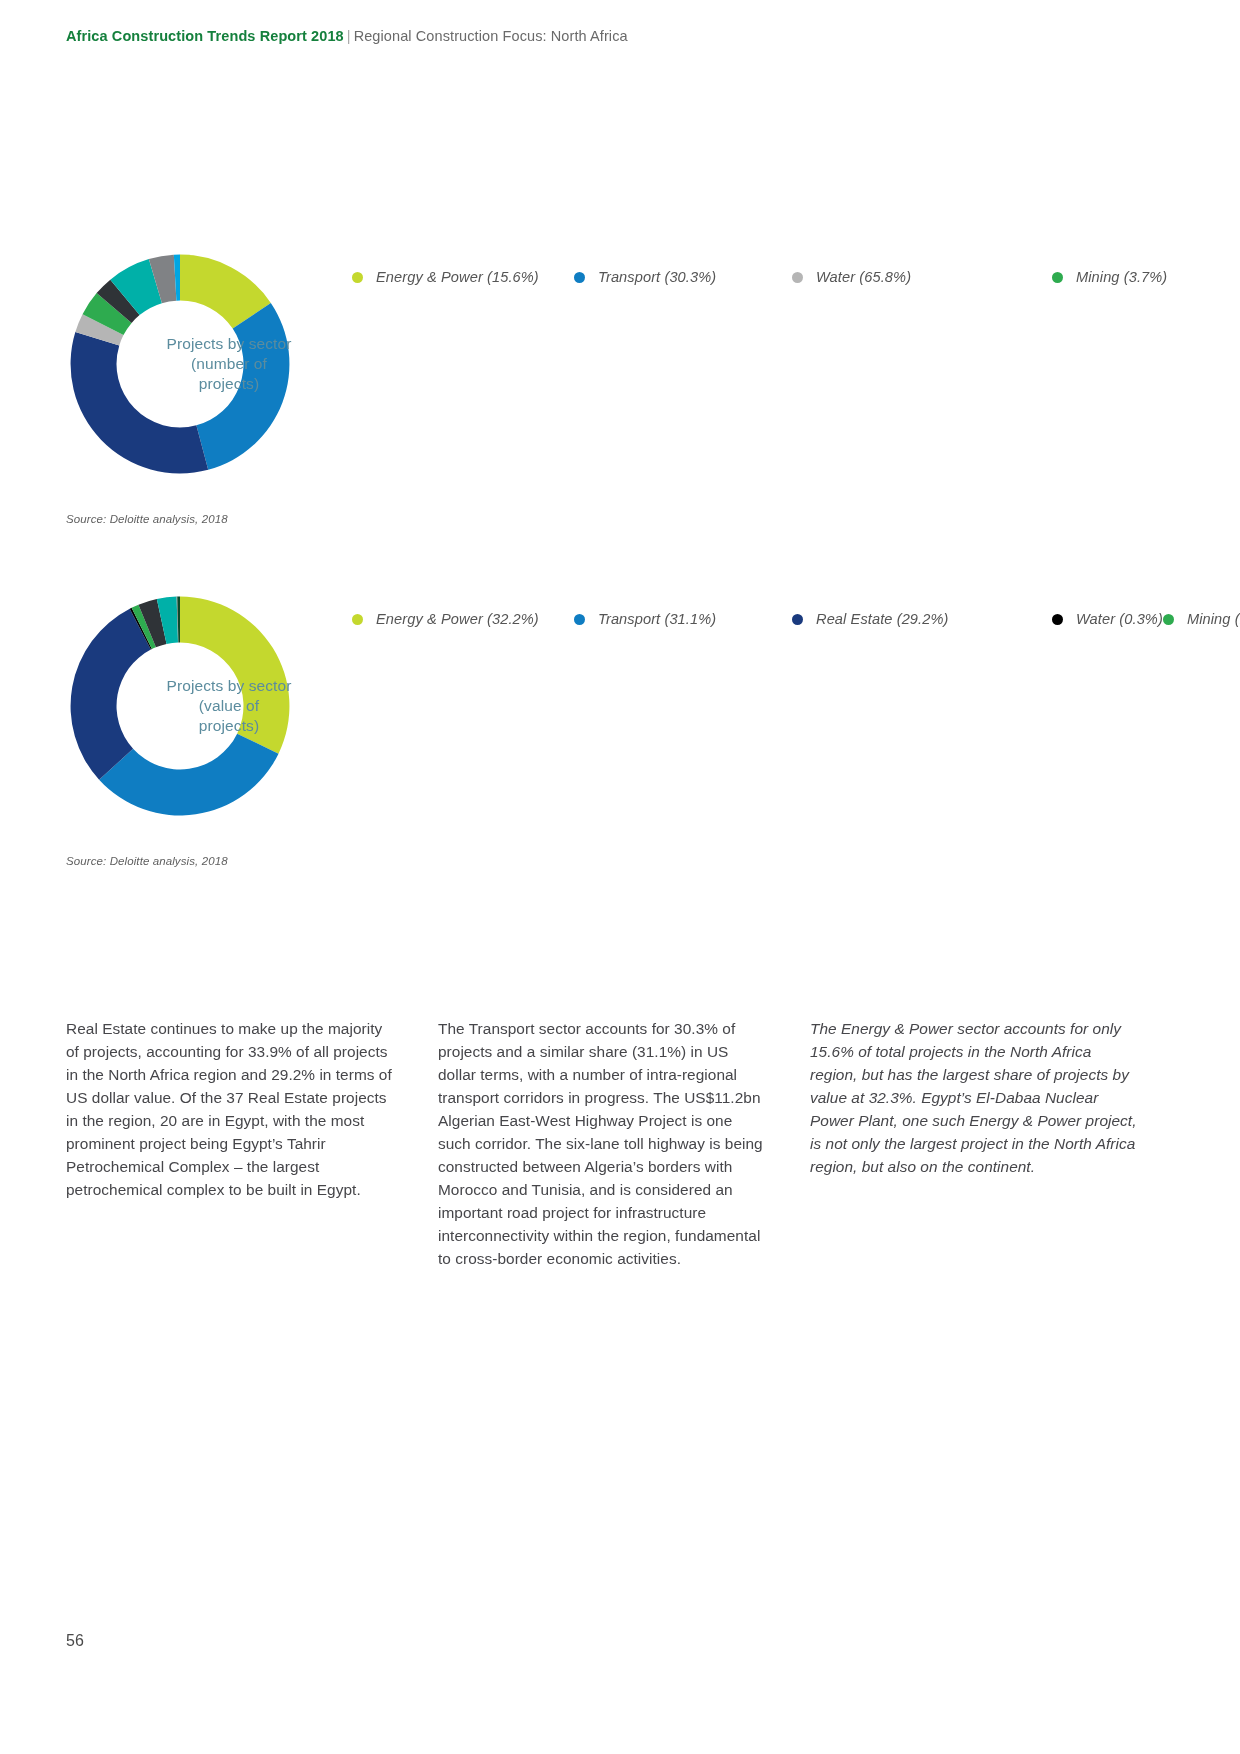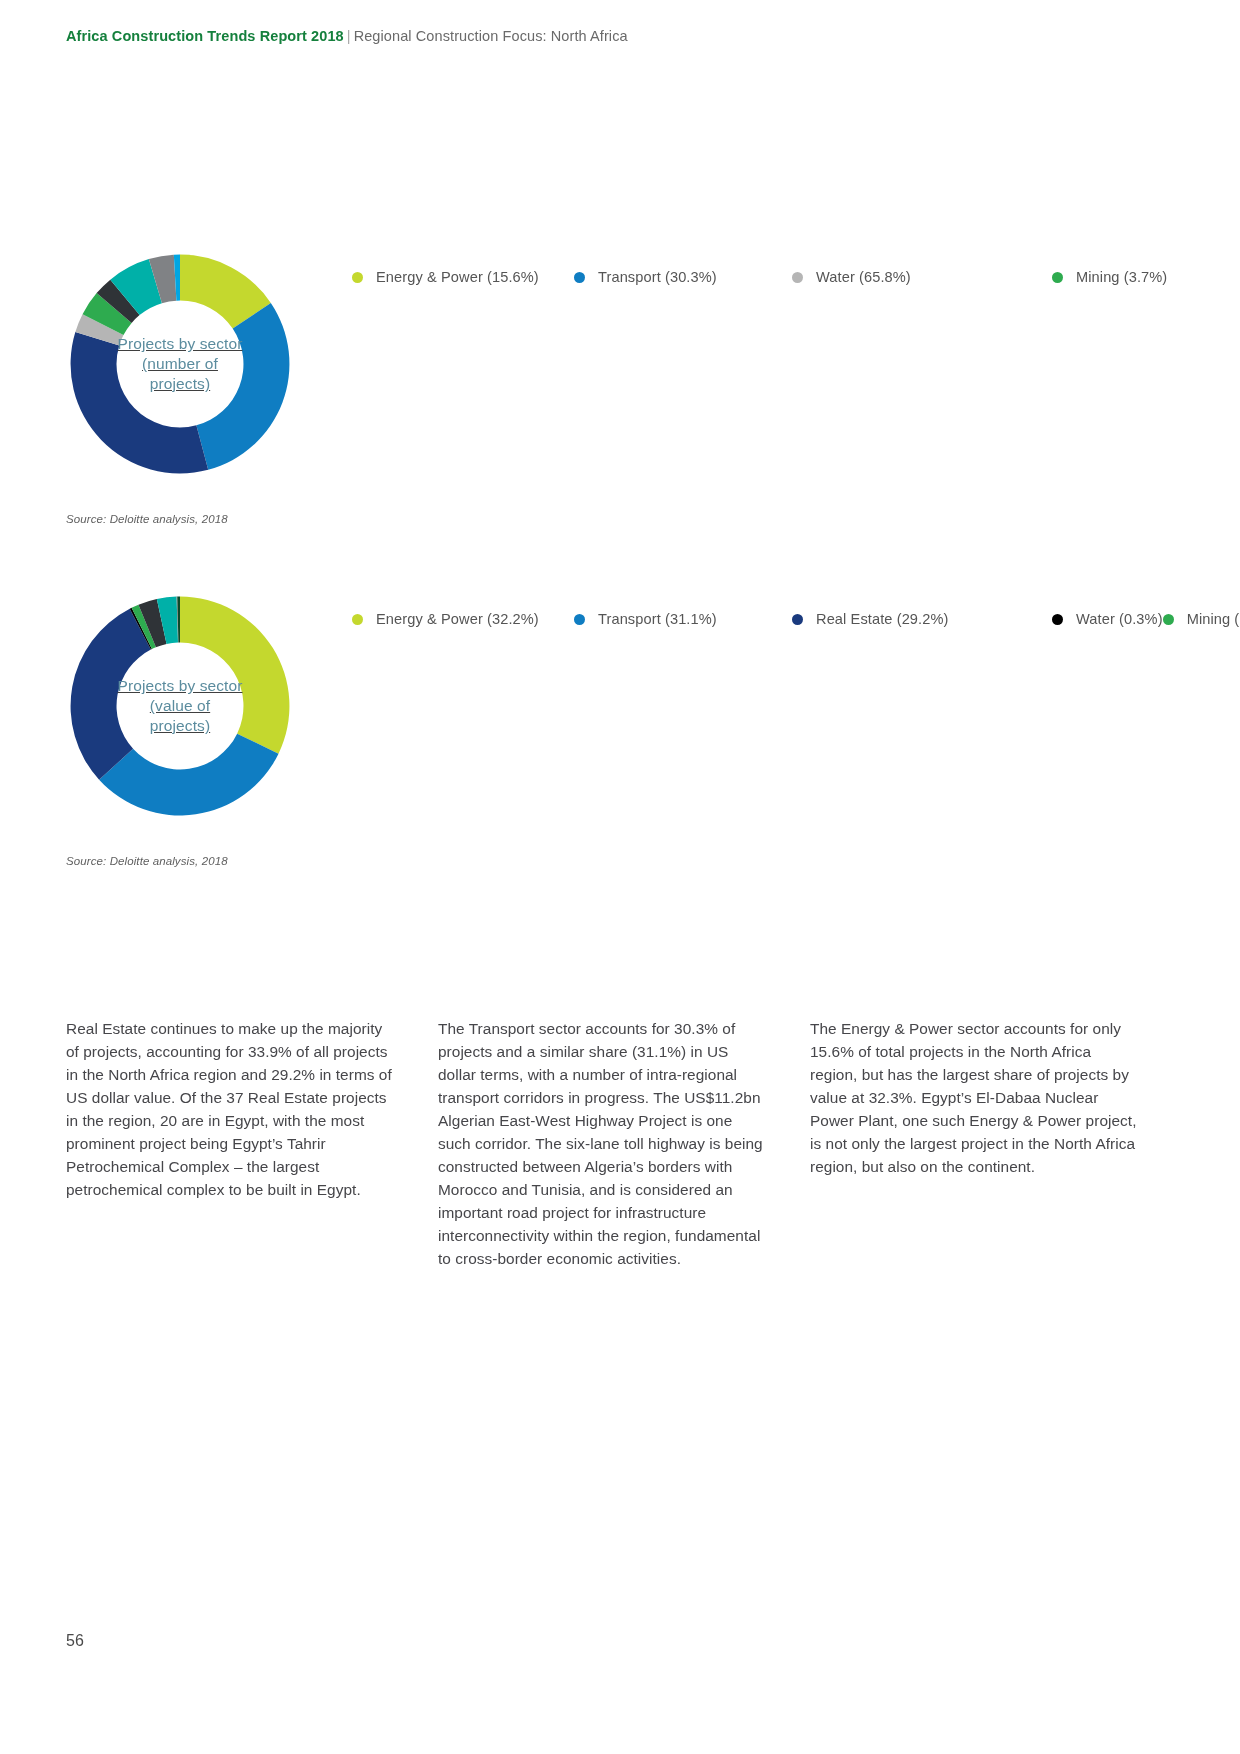--- a/index.html
+++ b/index.html
@@ -27,23 +27,22 @@
   #block-1 { top:250px; }
   #block-2 { top:592px; }
 
   .donut-wrap {
     position:absolute; left:66px; top:0;
     width:228px; height:228px;
   }
   .donut { width:228px; height:228px; display:block; }
   .donut-center-label {
     position:absolute; left:0; top:0; width:228px; height:228px;
-    display:flex; align-items:center; justify-content:center;
+    display:flex; align-items:center; justify-content:flex-end;
     pointer-events:none;
-    text-decoration:underline;
   }
   .donut-center-label span {
     display:block; text-align:center;
     font-size:15.5px; line-height:1.28;
     color:#5b8c9e; letter-spacing:.1px;
     width:130px;
     white-space:pre-line;
   }
 
   .source {
@@ -55,38 +54,39 @@
   #source-2 { top:263px; }
 
   
   .legend {
     position:absolute; left:352px; top:8px;
     width:700px;
     display:grid;
     grid-template-columns:222px 218px 260px;
     grid-auto-rows:38.6px;
     grid-auto-flow:column;
+    font-style:italic;
   }
   .legend-item { display:flex; align-items:center; }
   .legend-dot {
     width:11px; height:11px; border-radius:50%;
     flex:0 0 auto; margin-right:13px;
   }
   .legend-text {
     font-size:14.6px; color:#555555; letter-spacing:.1px; white-space:nowrap;
   }
 
   
   .columns {
     position:absolute; left:66px; top:1018px;
     width:1110px;
     display:flex; gap:8px;
   }
   .col { width:330px; margin-right:34px; }
-  .col:last-child { margin-right:15px; }
+  .col:last-child { margin-right:15px;font-style:italic; }
   .col p {
     margin:0;
     font-size:15.4px; line-height:1.49;
     color:#46464a; letter-spacing:.05px;
     text-align:left;
   }
 
   
   .page-number {
     position:absolute; left:66px; top:1632px;

